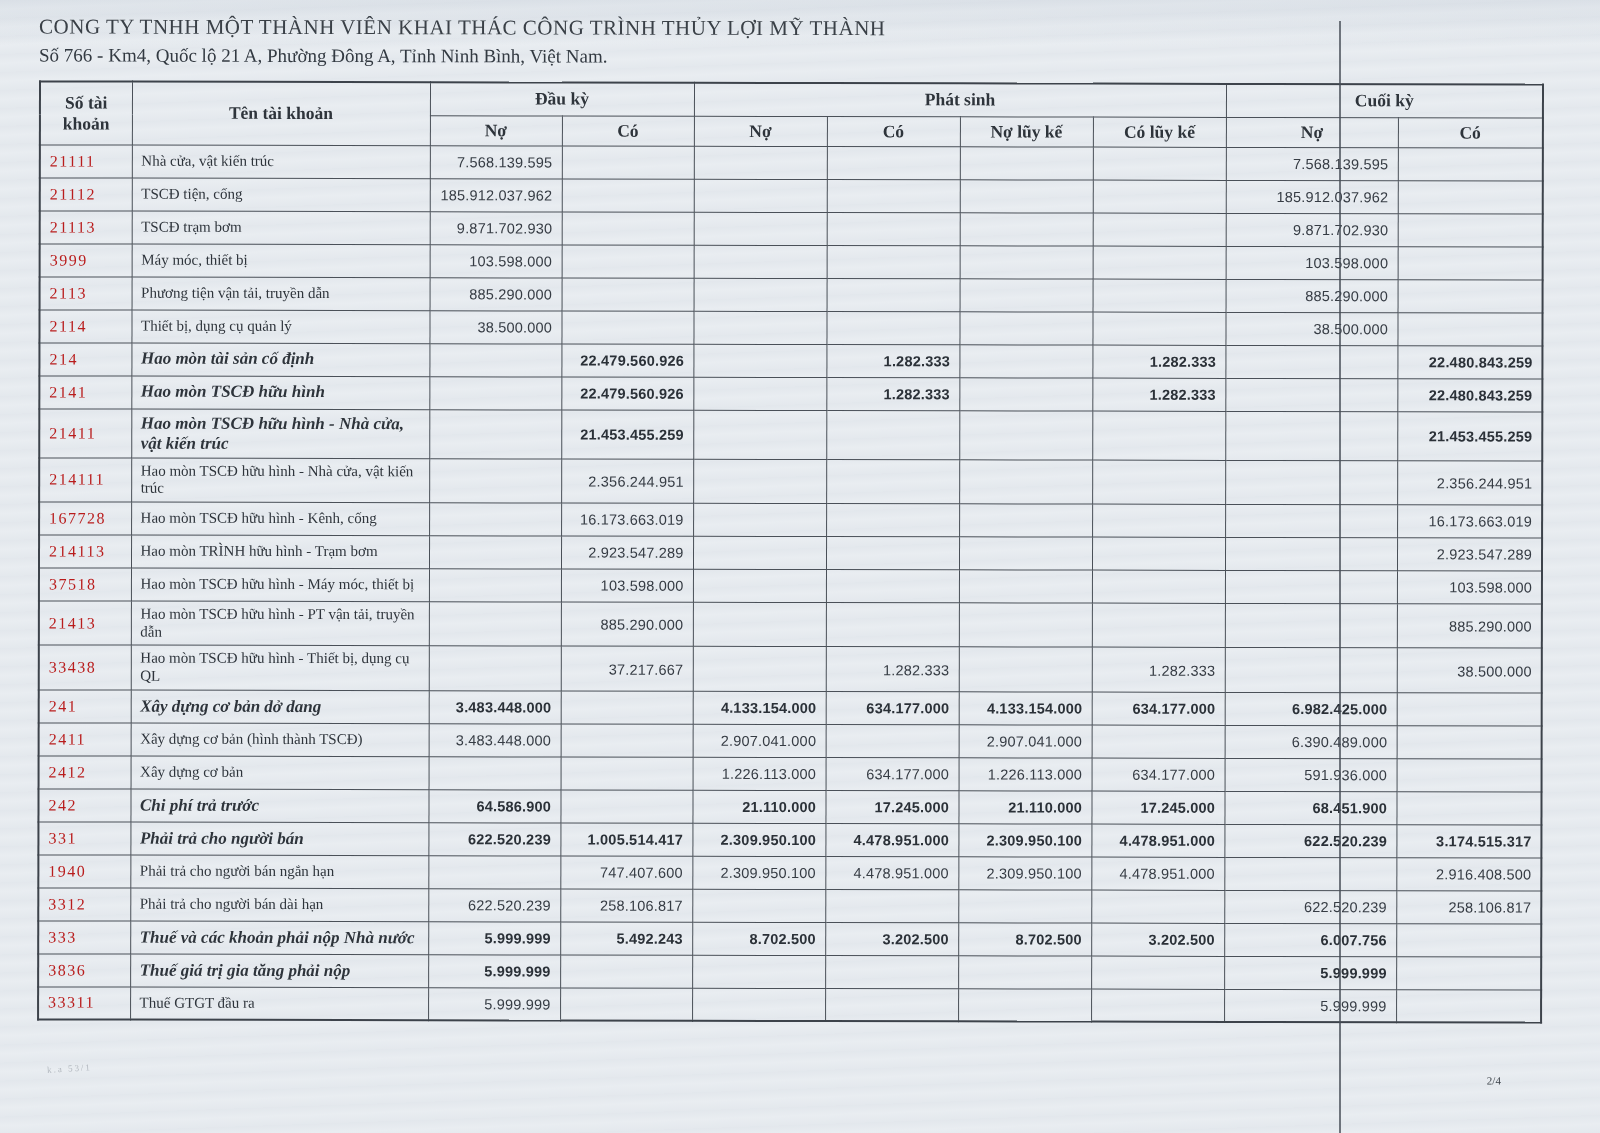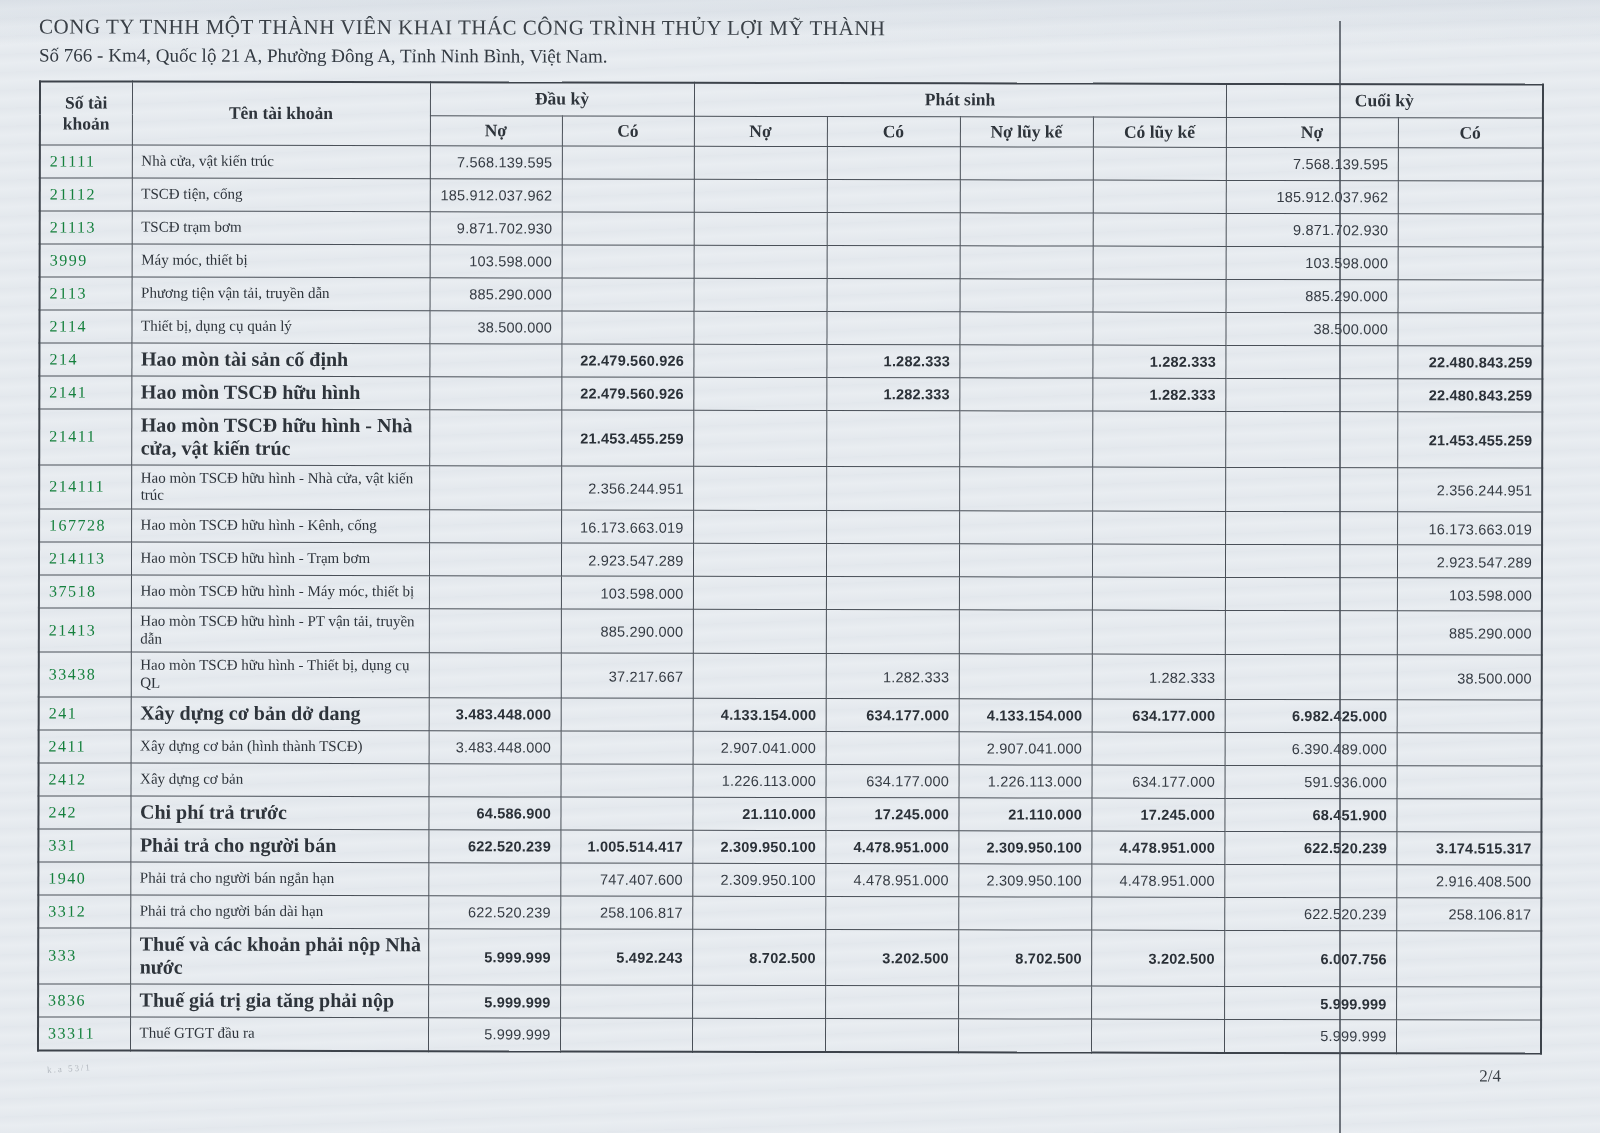--- a/index.html
+++ b/index.html
@@ -37,39 +37,39 @@
     border: 1px solid #4a5058;
     overflow: hidden;
   }
   table.acct { border: 2px solid #3d434b; }
   th {
     font-size: 17.5px; font-weight: bold; color: #2e343b;
     text-align: center; padding: 3px 4px; vertical-align: middle;
   }
   td { vertical-align: middle; }
   .c-acc {
-    font-size: 16px; color: #15803d; letter-spacing: 1.5px;
+    font-size: 16px; color: #b91c1c; letter-spacing: 1.5px;
     padding: 4px 4px 4px 9px; text-align: left;
     font-family: "Liberation Serif", serif;
   }
   .c-name {
     font-size: 15px; padding: 4px 6px 4px 9px; text-align: left;
     line-height: 1.18; color: #2e343b;
   }
   .c-num {
     font-family: "Liberation Sans", sans-serif;
     font-size: 14.5px; text-align: right; padding: 5px 9px 4px 2px;
     color: #363c44; letter-spacing: 0.2px;
   }
   tr { height: 33px; }
-  .bold-row .c-name { font-weight: bold; font-size: 20px; }
+  .bold-row .c-name { font-weight: bold; font-size: 17px; font-style: italic; }
   .bold-row .c-num { font-weight: bold; color: #2b3138; }
   .page-number {
     position: absolute; right: 98px; bottom: 48px;
-    font-size: 17px; color: #3a4047;
+    font-size: 11px; color: #3a4047;
   }
   .corner-mark {
     position: absolute; left: 48px; bottom: 58px;
     font-size: 9px; color: #868d96; opacity: 0.55;
     transform: rotate(-4deg); letter-spacing: 2px;
   }
   .fold-line {
     position: absolute; left: 1339px; top: 21px; width: 1.5px; height: 1112px;
     background: rgba(70,76,86,0.75);
     pointer-events: none;
@@ -245,21 +245,21 @@
           <td class="c-num">16.173.663.019</td>
           <td class="c-num"></td>
           <td class="c-num"></td>
           <td class="c-num"></td>
           <td class="c-num"></td>
           <td class="c-num"></td>
           <td class="c-num">16.173.663.019</td>
         </tr>
         <tr>
           <td class="c-acc">214113</td>
-          <td class="c-name">Hao mòn TSCĐ hữu hình - Trạm bơm</td>
+          <td class="c-name">Hao mòn TRÌNH hữu hình - Trạm bơm</td>
           <td class="c-num"></td>
           <td class="c-num">2.923.547.289</td>
           <td class="c-num"></td>
           <td class="c-num"></td>
           <td class="c-num"></td>
           <td class="c-num"></td>
           <td class="c-num"></td>
           <td class="c-num">2.923.547.289</td>
         </tr>
         <tr>

